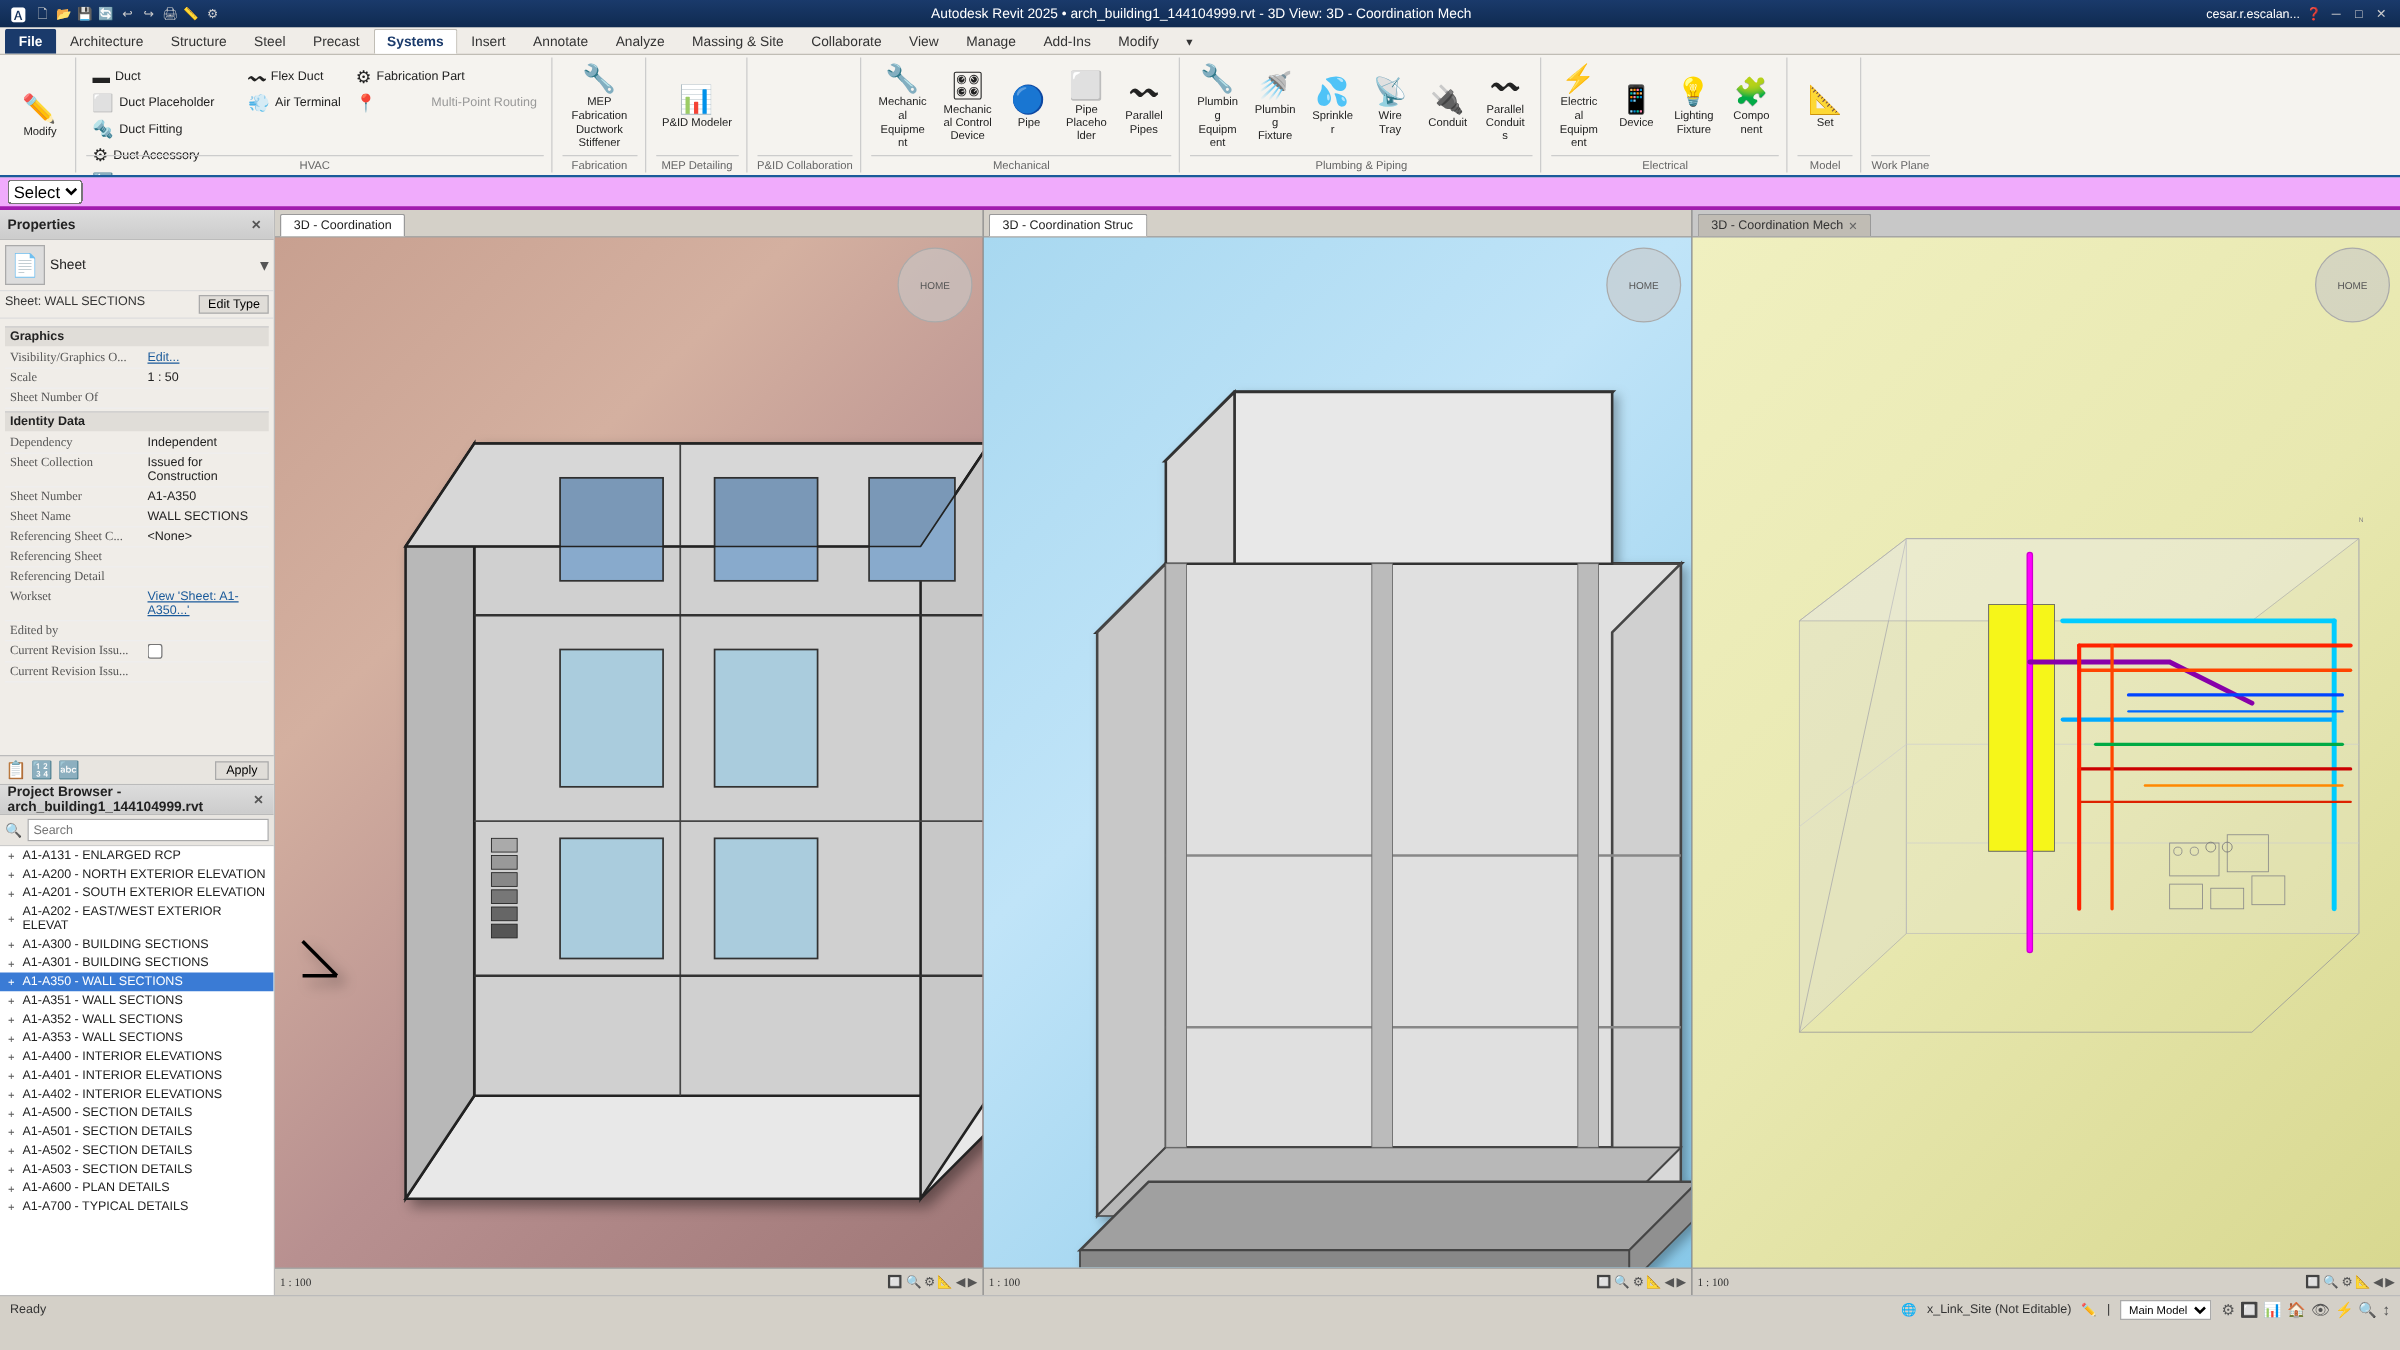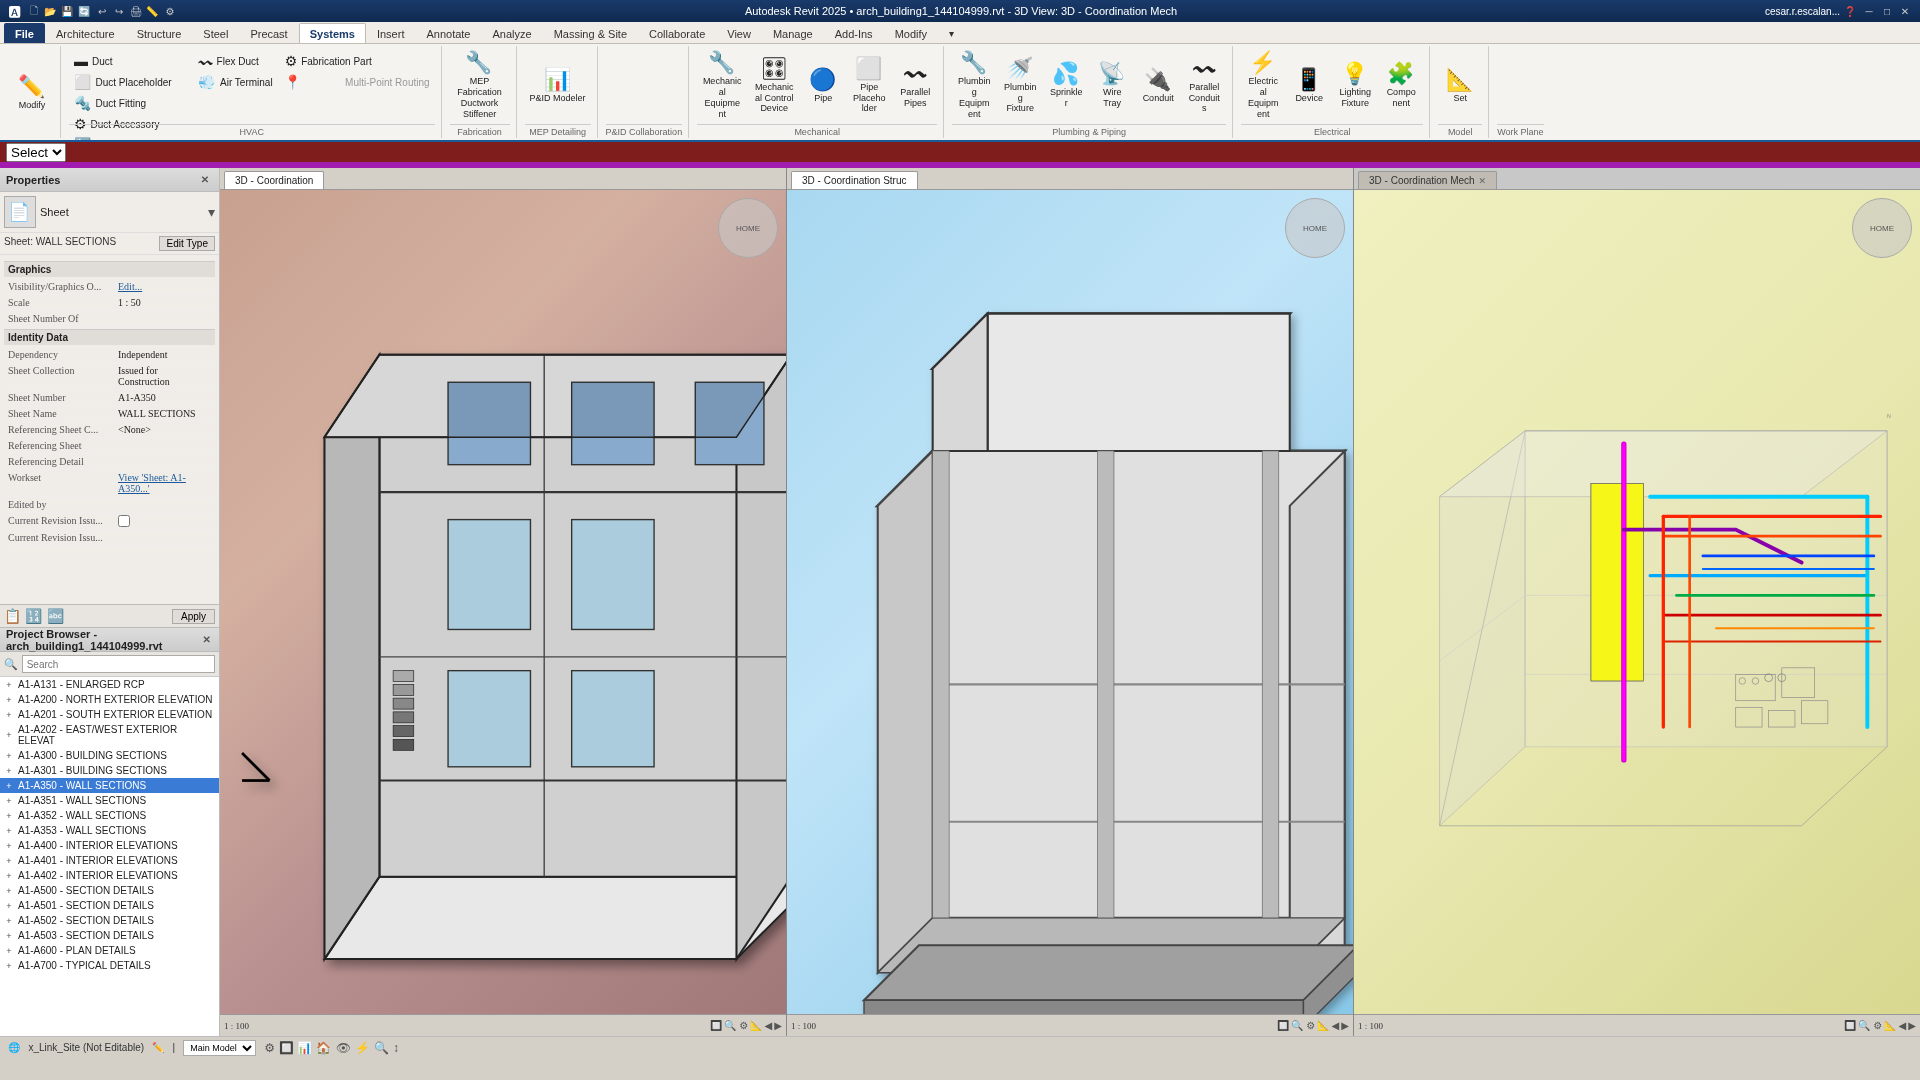--- a/index.html
+++ b/index.html
@@ -123,26 +123,26 @@
       display: flex;
       flex-direction: column;
       gap: 1px;
       height: 70px;
       justify-content: flex-start;
     }
 
     
     #command-bar {
       height: 26px;
-      background: #7f1d1d;
+      background: #f0abfc;
       display: flex;
       align-items: center;
       padding: 0 6px;
       gap: 8px;
-      border-bottom: 6px solid #a21caf;
+      border-bottom: 3px solid #a21caf;
       font-size: 11px;
       color: #333;
     }
 
     
     #main-layout {
       display: flex;
       height: calc(1080px - 22px - 22px - 22px - 98px - 26px - 22px);
     }
 
@@ -228,21 +228,21 @@
       border-top: 1px solid #ccc;
     }
     .prop-row {
       display: flex;
       font-size: 10px;
       padding: 2px 4px;
       border-bottom: 1px solid #eee;
       color: #333;
     }
     .prop-label { width: 110px; color: #555; flex-shrink: 0; font-family: Liberation Serif, serif; }
-    .prop-value { flex: 1; color: #222; font-family: Liberation Serif, serif; }
+    .prop-value { flex: 1; color: #222; }
     .prop-value.link { color: #1a5a9a; cursor: pointer; text-decoration: underline; }
     .prop-checkbox { width: 12px; height: 12px; }
 
     .panel-footer {
       display: flex;
       align-items: center;
       justify-content: space-between;
       padding: 3px 4px;
       border-top: 1px solid #bbb;
       background: #e8e5e0;
@@ -1075,20 +1075,21 @@
           <span class="vf-icon">◀</span>
           <span class="vf-icon">▶</span>
         </div>
       </div>
     </div>
 
   </div>
 </div>
 
 <div id="status-bar">
+  <span class="status-text">Ready</span>
   <div class="status-right">
     <span>🌐</span>
     <span>x_Link_Site (Not Editable)</span>
     <span>✏️</span>
     <span>|</span>
     <select class="status-dropdown">
       <option>Main Model</option>
     </select>
     <div class="status-icons">
       <span class="status-icon">⚙</span>

